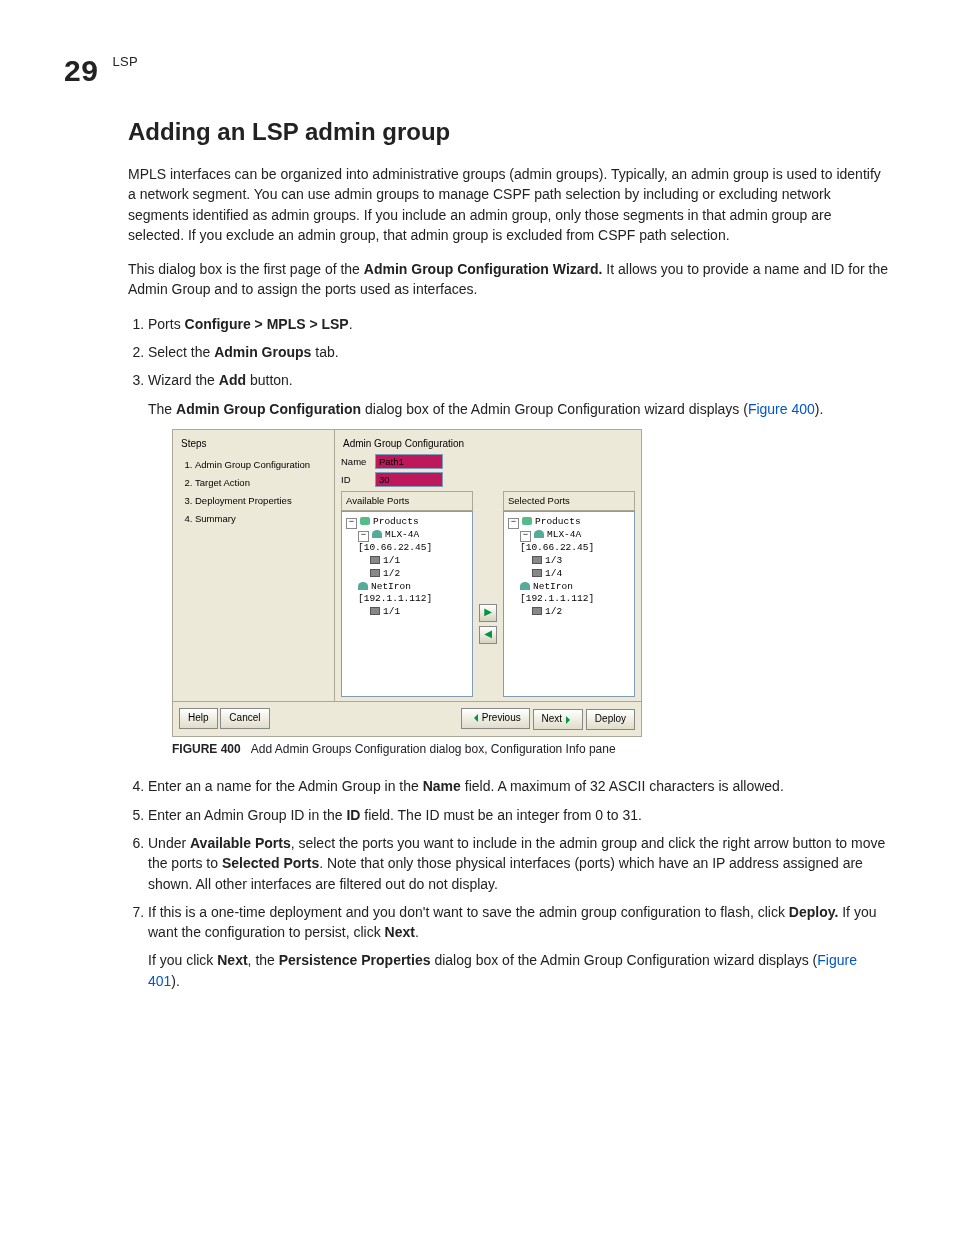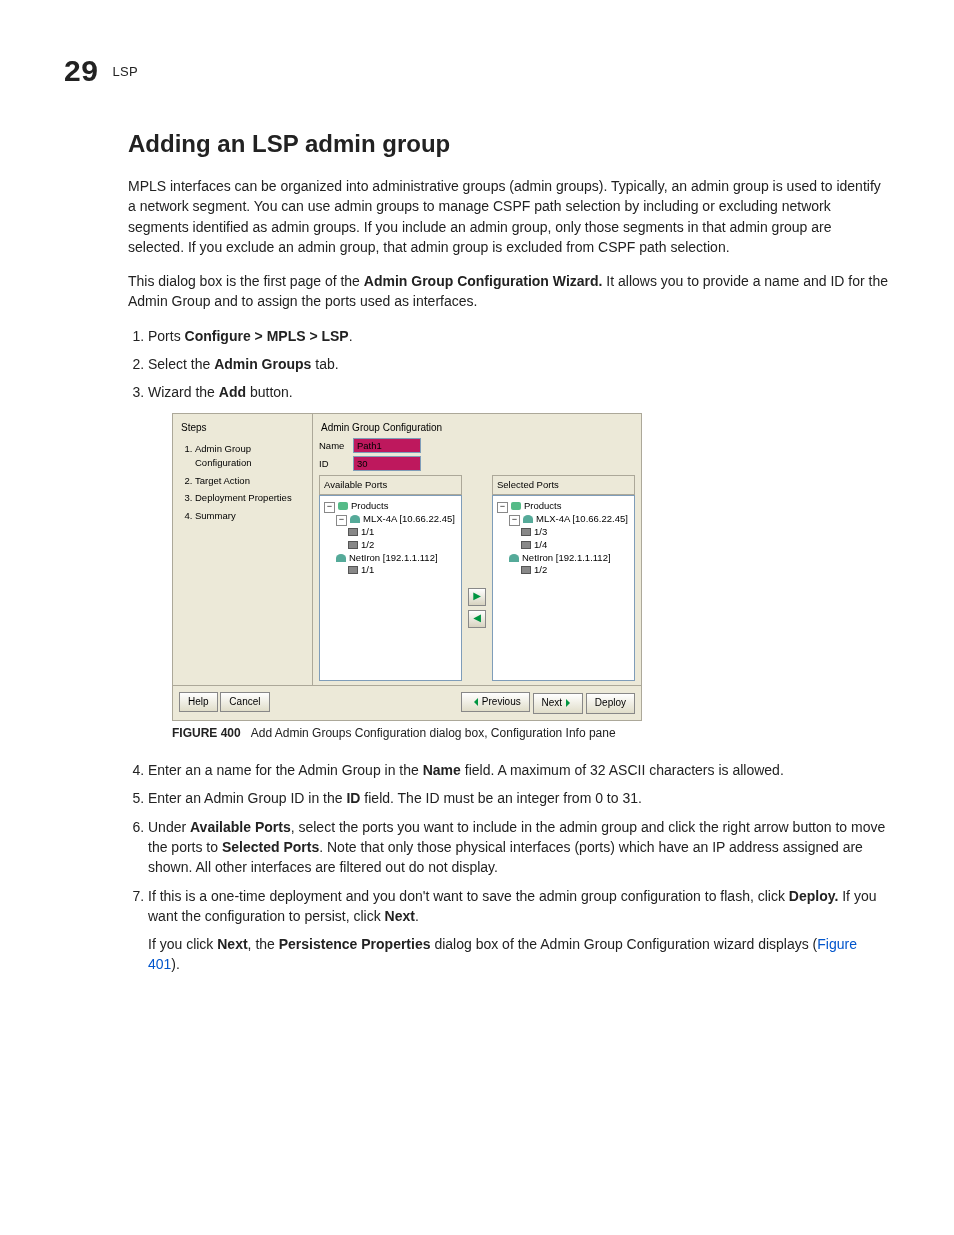--- a/index.html
+++ b/index.html
@@ -11,23 +11,23 @@
   }
   .page {
     width: 954px;
     min-height: 1235px;
     padding: 54px 64px 40px 64px;
     box-sizing: border-box;
     position: relative;
   }
   .hdr {
     display: flex;
-    align-items: center;
+    align-items: flex-start;
     gap: 14px;
-    margin-bottom: 42px;
+    margin-bottom: 30px;
   }
   .chapno {
     font-size: 30px;
     font-weight: 600;
     letter-spacing: .5px;
   }
   .hdr-label {
     font-size: 13px;
     letter-spacing: .3px;
     font-weight: 400;
@@ -65,21 +65,21 @@
     border: 1px solid #aca899;
     font-family: Tahoma, sans-serif;
     font-size: 10px;
     color: #000;
     margin: 10px 0 4px 24px;
   }
   .dlg-top {
     display: flex;
   }
   .steps-pane {
-    width: 140px;
+    width: 162px;
     border-right: 1px solid #aca899;
     padding: 4px 20px 60px 6px;
     box-sizing: border-box;
   }
   .steps-pane .title, .cfg-pane .title {
     font-size: 10px;
     padding: 3px 2px;
   }
   .steps-pane ol.wiz {
     margin: 4px 0 0 0;
@@ -122,20 +122,21 @@
     font-size: 9.5px;
   }
   .tree {
     background: #fff;
     border: 1px solid #7f9db9;
     height: 176px;
     padding: 4px 4px;
     font-size: 9.5px;
     line-height: 1.35;
     overflow: hidden;
+    font-family: Liberation Mono, monospace;
   }
   .tree .n1 { padding-left: 0; }
   .tree .n2 { padding-left: 12px; }
   .tree .n3 { padding-left: 24px; }
   .exp {
     display: inline-block;
     width: 9px; height: 9px;
     border: 1px solid #888;
     line-height: 7px;
     text-align: center;
@@ -221,20 +222,23 @@
 
     <ol class="steps">
       <li>
         <span>Ports </span><b>Configure &gt; MPLS &gt; LSP</b><span>.</span>
       </li>
       <li>
         <span>Select the </span><b>Admin Groups</b><span> tab.</span>
       </li>
       <li>
         <span>Wizard the </span><b>Add</b><span> button.</span>
+        <p>
+          <span>The </span><b>Admin Group Configuration</b><span> dialog box of the Admin Group Configuration wizard displays (</span><span class="link">Figure 400</span><span>).</span>
+        </p>
 
         
         <div class="dlg">
           <div class="dlg-top">
             <div class="steps-pane">
               <div class="title">Steps</div>
               <ol class="wiz">
                 <li>Admin Group Configuration</li>
                 <li>Target Action</li>
                 <li>Deployment Properties</li>

